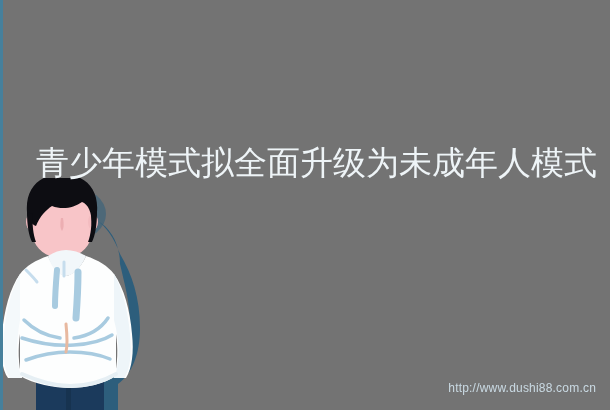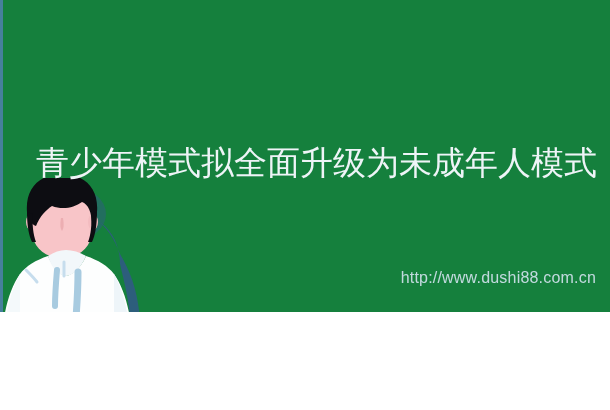--- a/index.html
+++ b/index.html
@@ -7,23 +7,23 @@
     padding: 0;
     background: #ffffff;
   }
   body {
     font-family: "Liberation Sans", sans-serif;
   }
 
   #poster {
     position: relative;
     width: 610px;
-    height: 312px;
+    height: 410px;
     overflow: hidden;
-    background: #15803d;
+    background: #737373;
   }
 
   
   #edge-strip {
     position: absolute;
     left: 0;
     top: 0;
     width: 3px;
     height: 410px;
     background: #46809c;
@@ -43,23 +43,23 @@
     letter-spacing: 0px;
     white-space: nowrap;
     font-weight: 400;
     z-index: 30;
   }
 
   
   #watermark {
     position: absolute;
     right: 14px;
-    bottom: 26px;
+    bottom: 14px;
     color: #cfe0ea;
-    font-size: 16px;
+    font-size: 12px;
     line-height: 16px;
     letter-spacing: 0.2px;
     white-space: nowrap;
     opacity: 0.93;
     z-index: 30;
     text-align: right;
   }
 
   
   #figure {

